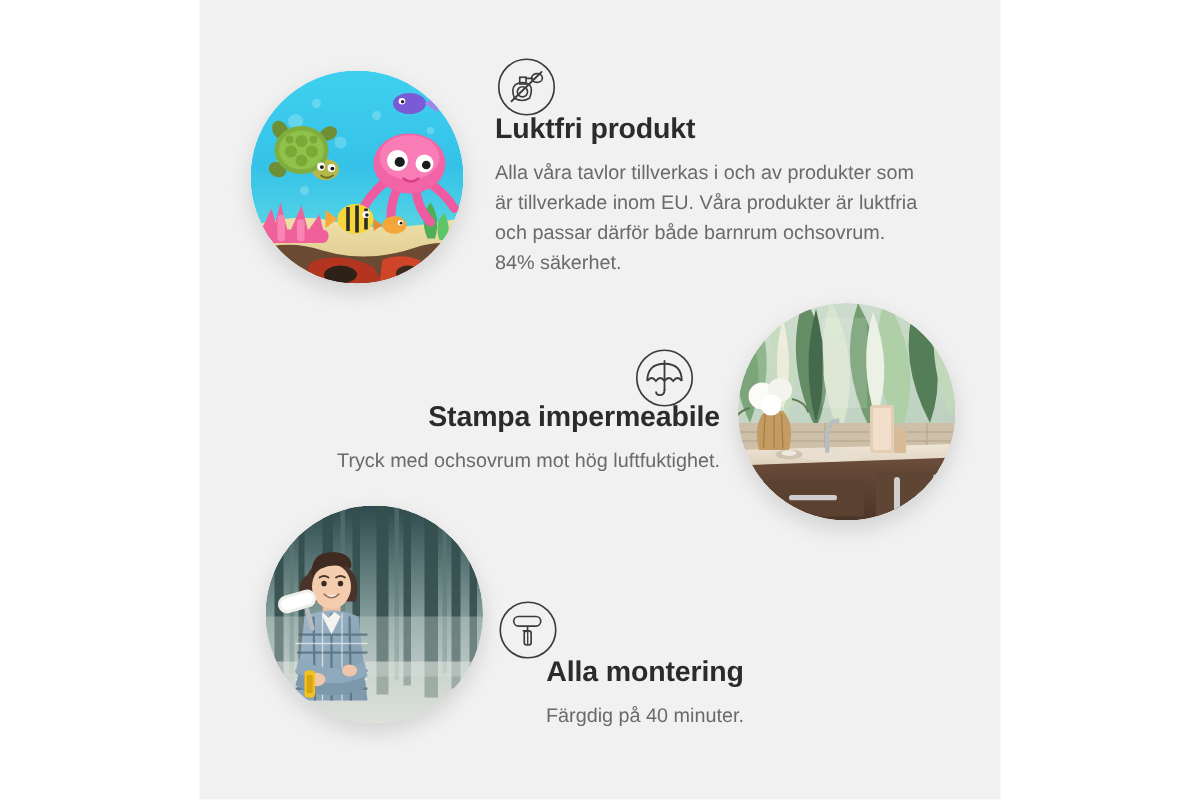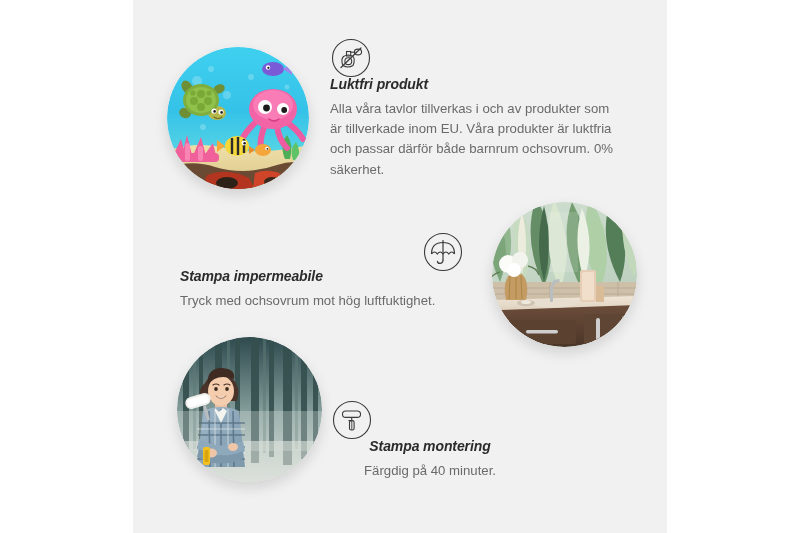--- a/index.html
+++ b/index.html
@@ -46,44 +46,43 @@
   }
 
   #photo-ocean  { left: 167px; top: 47px;  width: 142px; height: 142px; }
   #photo-bath   { left: 492px; top: 202px; width: 145px; height: 145px; }
   #photo-forest { left: 177px; top: 337px; width: 145px; height: 145px; }
 
   
   .feature-title {
     color: #2b2b2b;
     font-weight: bold;
-    font-size: 14px;
+    font-size: 19px;
     letter-spacing: -0.1px;
     margin: 0 0 7px 0;
     line-height: 1.15;
-    font-style: italic;
   }
   .feature-body {
     color: #6a6a6a;
     font-size: 13.2px;
     line-height: 1.53;
     margin: 0;
   }
 
   #feature-1 {
     position: absolute;
     left: 330px; top: 76px;
     width: 290px;
     text-align: left;
   }
   #feature-2 {
     position: absolute;
     left: 180px; top: 268px;
     width: 300px;
-    text-align: left;
+    text-align: right;
   }
   #feature-3 {
     position: absolute;
     left: 300px; top: 438px;
     width: 260px;
     text-align: center;
   }
 
   
   .feature-icon {
@@ -448,26 +447,26 @@
 
       <path d="M19.7 17.4 v3.2 h-3.2" fill="none" stroke="#3b3b3b" stroke-width="1.1" stroke-linejoin="round"></path>
 
       <rect x="17.5" y="20.6" width="4.6" height="9.4" rx="1.6" fill="none" stroke="#3b3b3b" stroke-width="1.1"></rect>
       <line x1="19.8" y1="20.8" x2="19.8" y2="29.8" stroke="#3b3b3b" stroke-width="0.9"></line>
     </svg>
   </div>
 
   <div id="feature-1">
     <h3 class="feature-title">Luktfri produkt</h3>
-    <p class="feature-body">Alla våra tavlor tillverkas i och av produkter som är tillverkade inom EU. Våra produkter är luktfria och passar därför både barnrum ochsovrum. 0% säkerhet.</p>
+    <p class="feature-body">Alla våra tavlor tillverkas i och av produkter som är tillverkade inom EU. Våra produkter är luktfria och passar därför både barnrum ochsovrum. 84% säkerhet.</p>
   </div>
 
   <div id="feature-2">
     <h3 class="feature-title">Stampa impermeabile</h3>
     <p class="feature-body">Tryck med ochsovrum mot hög luftfuktighet.</p>
   </div>
 
   <div id="feature-3">
-    <h3 class="feature-title">Stampa montering</h3>
+    <h3 class="feature-title">Alla montering</h3>
     <p class="feature-body">Färgdig på 40 minuter.</p>
   </div>
 
 </div>
 
 </body></html>

